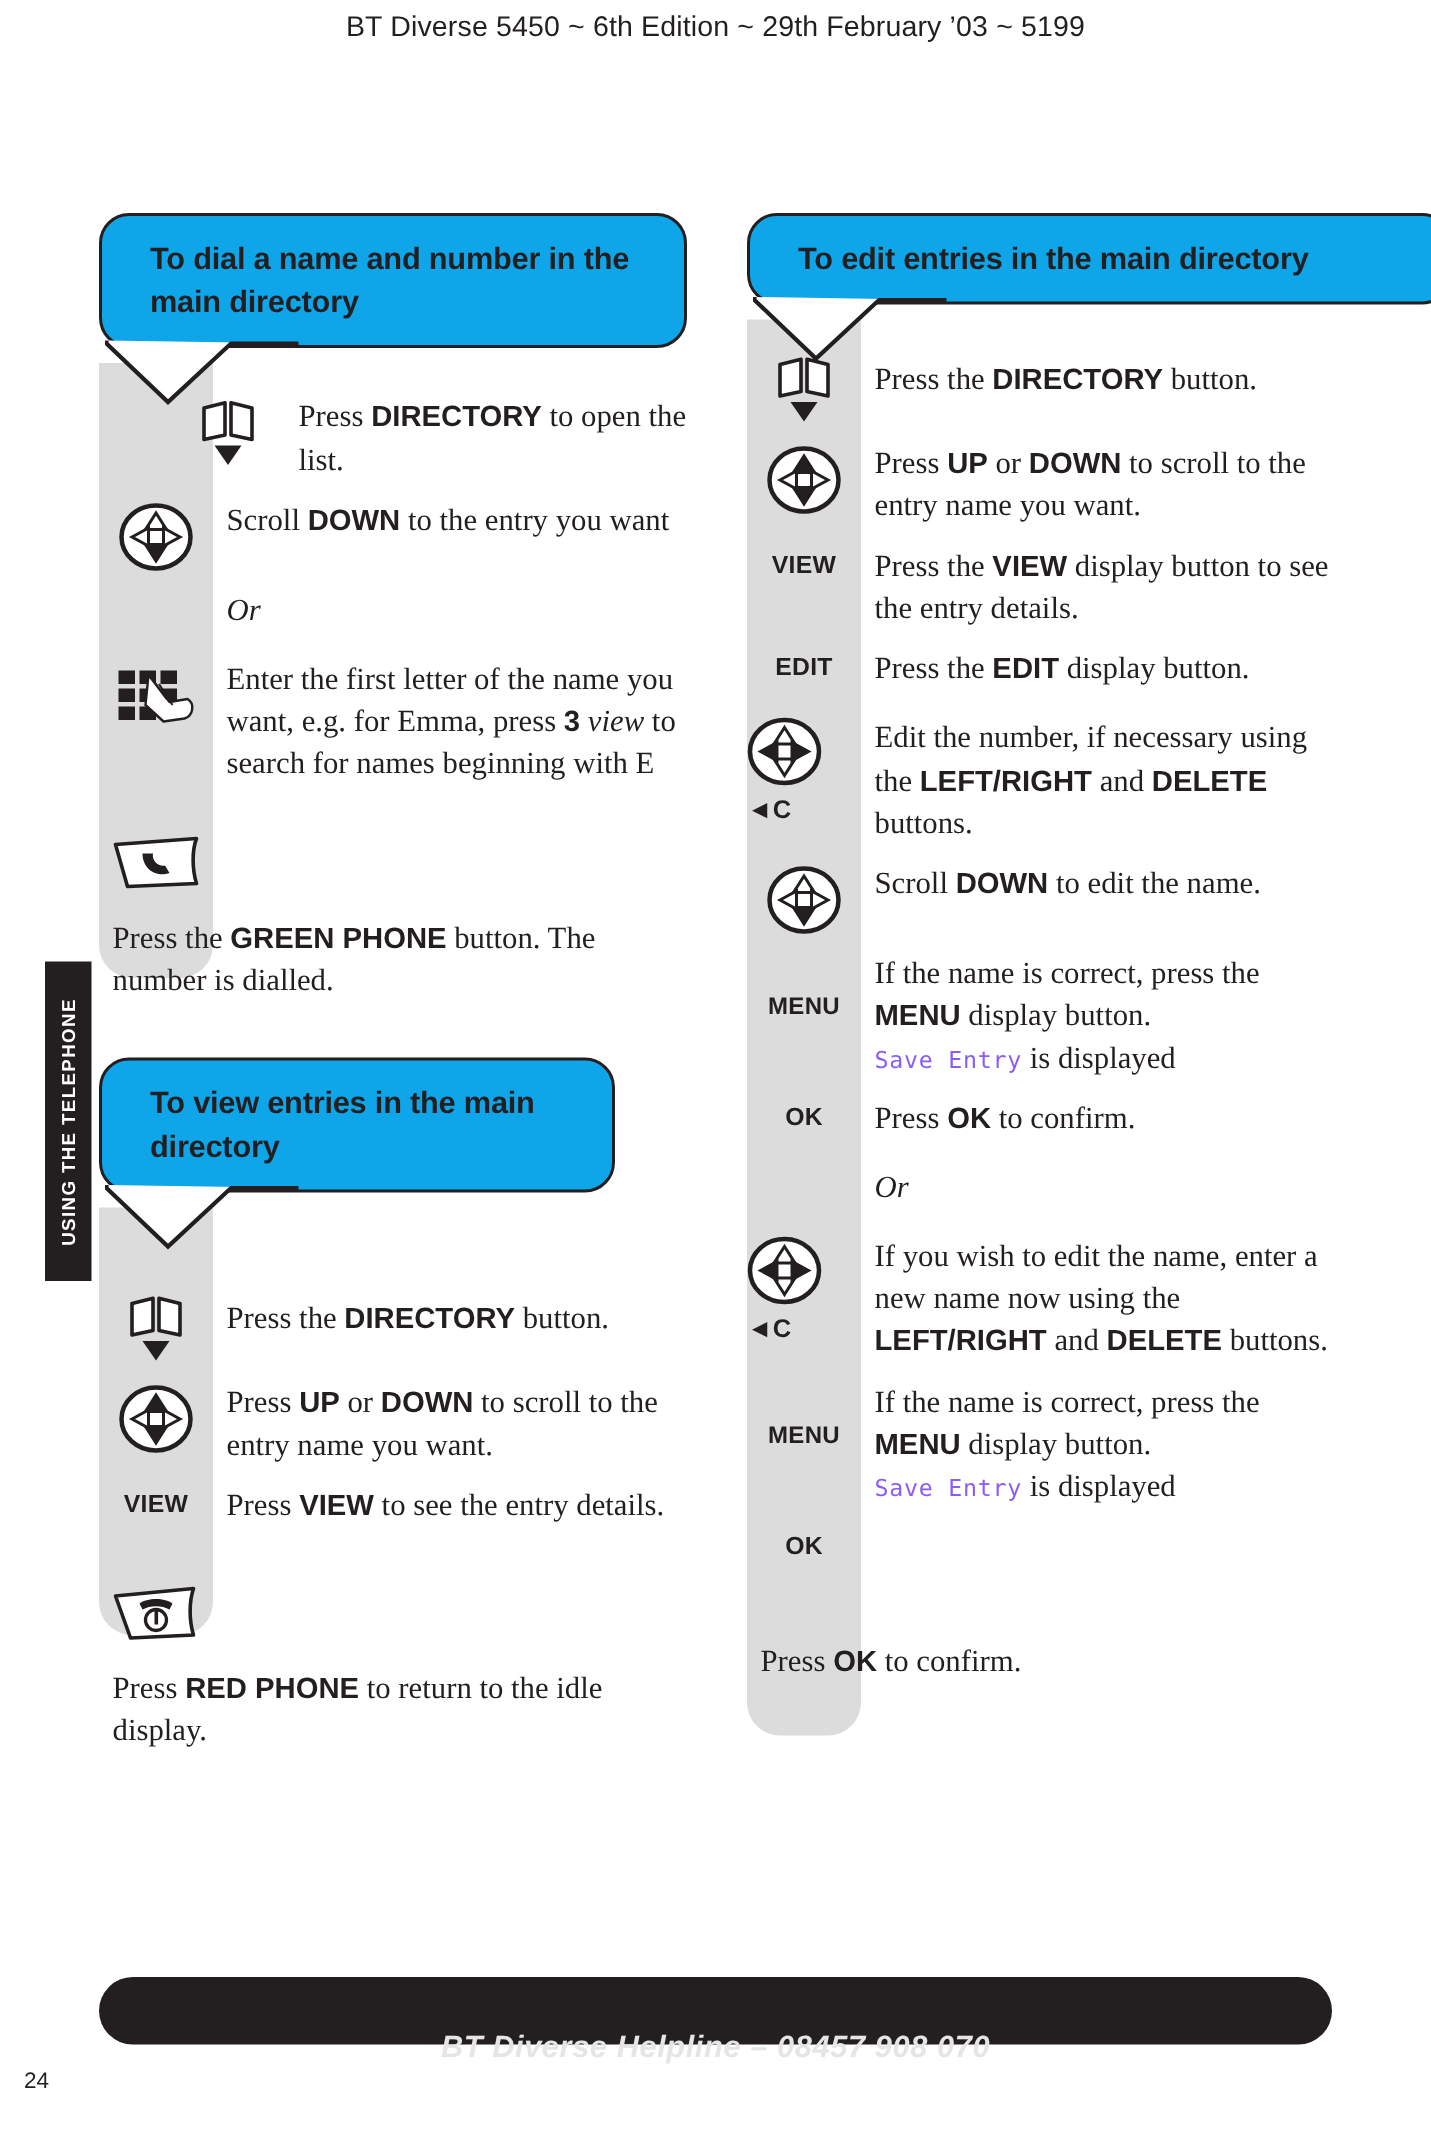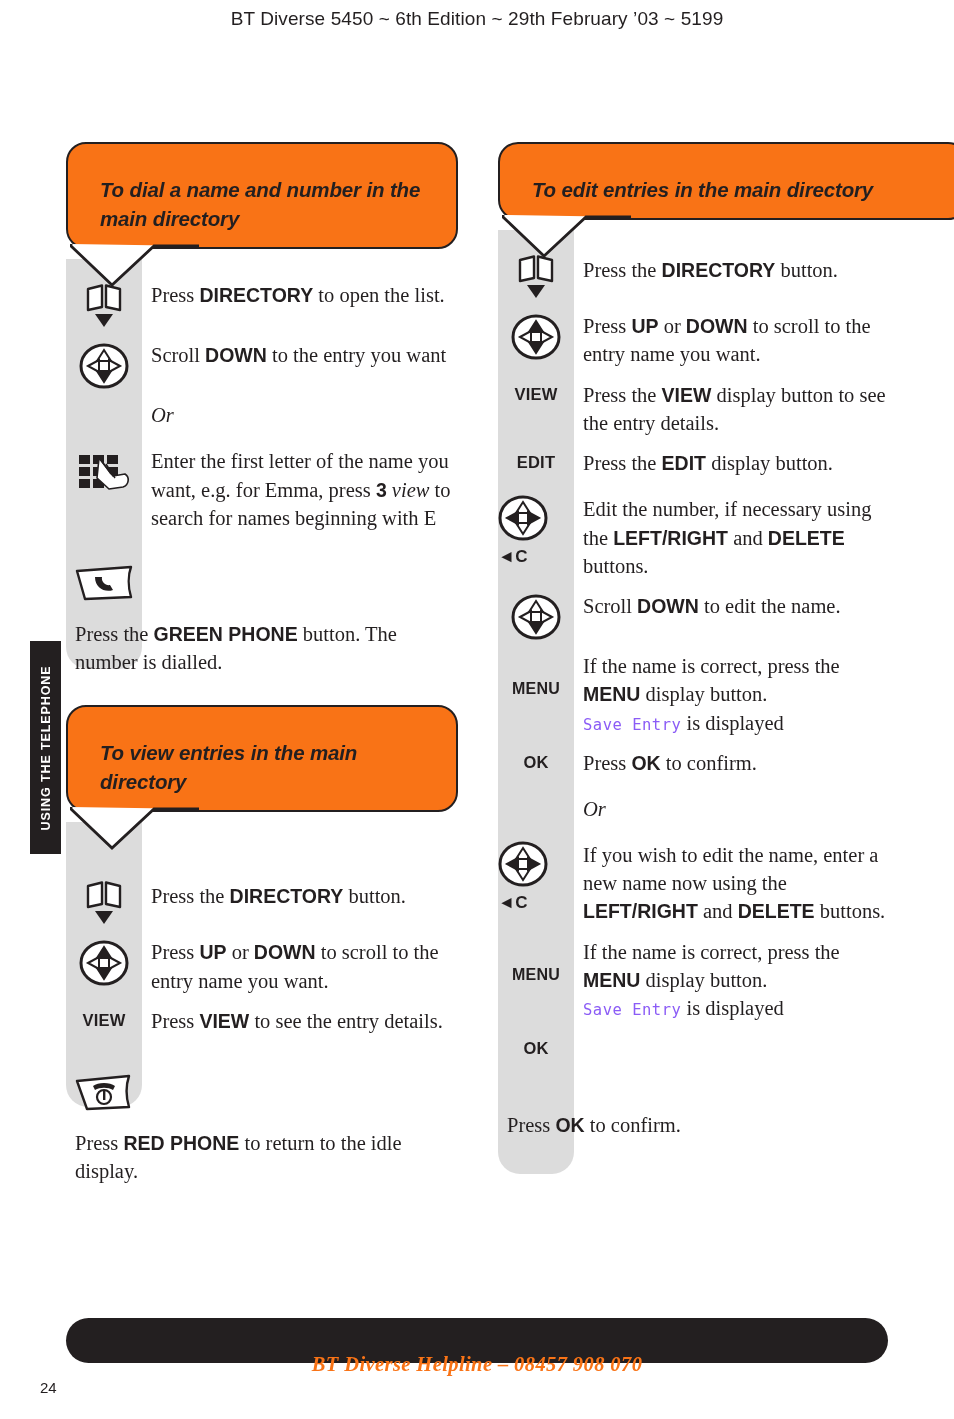--- a/index.html
+++ b/index.html
@@ -41,24 +41,23 @@
 
   
   .block{ position:absolute; }
 
   
   .callout{
     position:relative;
     box-sizing:border-box;
     border:2.6px solid #231f20;
     border-radius:20px;
-    background:#f97316;
-    padding:31px 16px 14px 32px;
+    background:#0ea5e9;
+    padding:14px 16px 14px 32px;
     z-index:4;
-    font-style:italic;
   }
   .callout-title{
     font-family:"Liberation Sans", sans-serif;
     font-weight:bold;
     font-size:20.5px;
     line-height:1.42;
     color:#231f20;
     letter-spacing:-0.15px;
   }
   
@@ -142,31 +141,31 @@
   
   .helpline{
     position:absolute;
     left:66px; top:1318px;
     width:822px; height:45px;
     background:#231f20;
     border-radius:23px;
     display:flex; align-items:center; justify-content:center;
   }
   .helpline span{
-    color:#f97316;
-    font-family:Liberation Serif, serif;
+    color:#e5e5e5;
+    font-family:Liberation Sans, sans-serif;
     font-style:italic;
     font-weight:bold;
     font-size:20.5px;
     letter-spacing:0.4px;
     margin-top:48px;
   }
   .page-number{
     position:absolute;
-    left:40px; top:1379px;
+    left:16px; top:1379px;
     font-family:"Liberation Sans", sans-serif;
     font-size:15px;
     color:#231f20;
   }
 
   svg{ display:block; }
 </style>
 </head>
 <body>
 
@@ -180,21 +179,21 @@
   <div class="callout" style="width:392px;">
     <div class="callout-title">To dial a name and number in the main directory</div>
     <svg class="callout-tail" viewBox="0 0 130 46">
       <path d="M1,1 L1,3 L42,42 L84,3 L129,3" fill="#ffffff" stroke="#231f20" stroke-width="2.8" stroke-linejoin="miter"></path>
     </svg>
   </div>
 
   <div class="steps" style="margin-top:10px;">
     <div class="rail" style="top:0; height:410px;"></div>
 
-    <div class="step" style="padding-top:22px;">
+    <div class="step" style="padding-top:22px;margin-left:48px;">
       <div class="step-icon top-align">
         <svg width="38" height="46" viewBox="0 0 38 46">
           <path d="M3,6 L17,2.5 L17,24 L3,27 Z" fill="#ffffff" stroke="#231f20" stroke-width="2.4" stroke-linejoin="round"></path>
           <path d="M35,6 L21,2.5 L21,24 L35,27 Z" fill="#ffffff" stroke="#231f20" stroke-width="2.4" stroke-linejoin="round"></path>
           <polygon points="10,31 28,31 19,44" fill="#231f20"></polygon>
         </svg>
       </div>
       <div class="step-text">Press <b>DIRECTORY</b> to open the list.</div>
     </div>
 
@@ -242,21 +241,21 @@
           <path d="M4,8 L58,4 C55,12 55,24 58,34 L12,36 Z" fill="#ffffff" stroke="#231f20" stroke-width="2.4" stroke-linejoin="round"></path>
           <path d="M22,14 C22,25 32,30 40,27 L37,22 C33,23 28,19 29,14 Z" fill="#231f20"></path>
         </svg>
       </div>
       <div class="step-text">Press the <b>GREEN PHONE</b> button. The number is dialled.</div>
     </div>
   </div>
 </div>
 
 <div class="block" style="left:66px; top:705px; width:398px;">
-  <div class="callout" style="width:392px;">
+  <div class="callout" style="width:344px;">
     <div class="callout-title">To view entries in the main directory</div>
     <svg class="callout-tail" viewBox="0 0 130 46">
       <path d="M1,1 L1,3 L42,42 L84,3 L129,3" fill="#ffffff" stroke="#231f20" stroke-width="2.8" stroke-linejoin="miter"></path>
     </svg>
   </div>
 
   <div class="steps" style="margin-top:10px;">
     <div class="rail" style="top:0; height:285px;"></div>
 
     <div class="step" style="padding-top:56px;">

